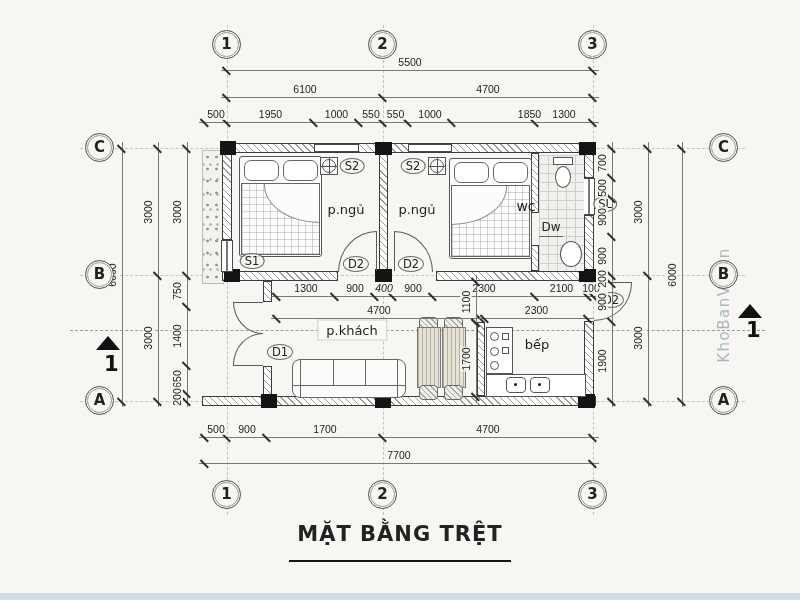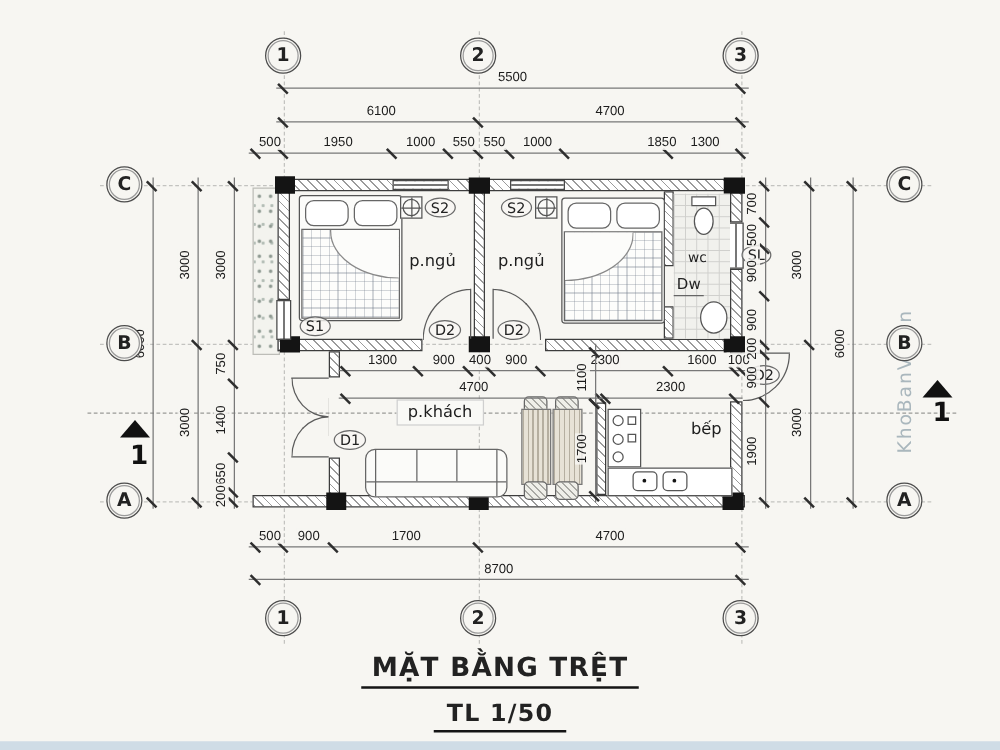--- a/index.html
+++ b/index.html
@@ -63,21 +63,21 @@
   .chair{position:absolute;box-sizing:border-box;border:1px solid #666;border-radius:4px;
      background:repeating-linear-gradient(45deg,#a9a9a4 0 1px,transparent 1px 4px),#efefe9}
   .sofa{position:absolute;box-sizing:border-box;border:1px solid #666;border-radius:8px;background:#fbfbf9}
   .line{position:absolute;background:#666}
   .tri-up{position:absolute;width:0;height:0;border-left:12px solid transparent;
           border-right:12px solid transparent;border-bottom:14px solid #111}
   .secnum{position:absolute;font:bold 21px "DejaVu Sans",sans-serif;color:#111}
   
   .titlewrap{position:absolute;left:0;width:800px;text-align:center}
   .t1{display:inline-block;font:bold 21px "DejaVu Sans",sans-serif;letter-spacing:1px;
-      border-bottom:2px solid #151515;padding:0 8px 3px}
+      border-bottom:2px solid #151515;padding:0 8px 14px}
   .t2{display:inline-block;font:bold 19px "DejaVu Sans",sans-serif;letter-spacing:1px;
       border-bottom:2px solid #151515;padding:0 10px 2px}
   .watermark{position:absolute;left:645px;top:295px;width:160px;height:20px;text-align:center;
       font:15px "DejaVu Sans",sans-serif;letter-spacing:1.5px;color:#aab7bd;transform:rotate(-90deg)}
   .footerstrip{position:absolute;left:0;top:593px;width:800px;height:7px;background:#cfdce6}
 </style>
 </head>
 <body>
 
 <div id="canvas">
@@ -185,45 +185,42 @@
   <div class="fixture" style="left:490px;top:361px;width:9px;height:9px;border-radius:50%"></div>
   <div class="fixture" style="left:486px;top:374px;width:100px;height:23px"></div>
   <div class="fixture" style="left:506px;top:377px;width:20px;height:16px;border-radius:4px"></div>
   <div class="fixture" style="left:530px;top:377px;width:20px;height:16px;border-radius:4px"></div>
   <div class="col" style="left:514px;top:383px;width:3px;height:3px;border-radius:50%"></div>
   <div class="col" style="left:538px;top:383px;width:3px;height:3px;border-radius:50%"></div>
 
   <div class="room-label" style="left:346px;top:209px">p.ngủ</div>
   <div class="room-label" style="left:417px;top:209px">p.ngủ</div>
   <div class="room-label" style="left:352px;top:330px;background:#f9f9f6;border:1px solid #cfcfcf;padding:2px 8px">p.khách</div>
-  <div class="room-label" style="left:565px;top:344px">bếp</div>
-  <div class="room-label" style="left:558px;top:206px;font-size:11px">wc</div>
+  <div class="room-label" style="left:537px;top:344px">bếp</div>
+  <div class="room-label" style="left:526px;top:206px;font-size:14px">wc</div>
 
   <div class="mark" style="left:252px;top:261px">S1</div>
   <div class="mark" style="left:352px;top:166px">S2</div>
   <div class="mark" style="left:413px;top:166px">S2</div>
   <div class="mark" style="left:356px;top:264px">D2</div>
   <div class="mark" style="left:411px;top:264px">D2</div>
   <div class="mark" style="left:280px;top:352px">D1</div>
   <div class="mark" style="left:611px;top:300px">D2</div>
   <div class="mark" style="left:605px;top:204px">SL</div>
   <div class="plainmark" style="left:551px;top:227px">Dw</div>
 
   <div class="tri-up" style="left:96px;top:336px"></div>
   <div class="secnum" style="left:104px;top:352px">1</div>
   <div class="tri-up" style="left:738px;top:304px"></div>
   <div class="secnum" style="left:746px;top:318px">1</div>
 
   <div class="watermark">KhoBanVe.vn</div>
 
   <div class="titlewrap" style="top:522px">
     <span class="t1">MẶT BẰNG TRỆT</span>
-  </div>
-  <div class="titlewrap" style="top:560px">
-    <span class="t2">TL 1/50</span>
   </div>
 
   <div class="footerstrip"></div>
 <div class="dim-line" style="left: 221px; top: 70px; width: 378px; height: 1px;"></div>
     <div class="tick" style="left: 221px; top: 69.5px;"></div>
     <div class="tick" style="left: 587px; top: 69.5px;"></div>
     <div class="dim-label" style="left: 410px; top: 62px;">5500</div>
     <div class="dim-line" style="left: 221px; top: 97px; width: 378px; height: 1px;"></div>
     <div class="tick" style="left: 221px; top: 96.5px;"></div>
     <div class="tick" style="left: 377px; top: 96.5px;"></div>
@@ -254,36 +251,36 @@
     <div class="tick" style="left: 261px; top: 436.5px;"></div>
     <div class="tick" style="left: 377px; top: 436.5px;"></div>
     <div class="tick" style="left: 587px; top: 436.5px;"></div>
     <div class="dim-label" style="left: 216px; top: 429px;">500</div>
     <div class="dim-label" style="left: 247px; top: 429px;">900</div>
     <div class="dim-label" style="left: 325px; top: 429px;">1700</div>
     <div class="dim-label" style="left: 488px; top: 429px;">4700</div>
     <div class="dim-line" style="left: 199px; top: 463px; width: 400px; height: 1px;"></div>
     <div class="tick" style="left: 199px; top: 462.5px;"></div>
     <div class="tick" style="left: 587px; top: 462.5px;"></div>
-    <div class="dim-label" style="left: 399px; top: 455px;">8700</div>
+    <div class="dim-label" style="left: 399px; top: 455px;">7700</div>
     <div class="dim-line" style="left: 271px; top: 296px; width: 329px; height: 1px;"></div>
     <div class="tick" style="left: 271px; top: 295.5px;"></div>
     <div class="tick" style="left: 329px; top: 295.5px;"></div>
     <div class="tick" style="left: 369px; top: 295.5px;"></div>
     <div class="tick" style="left: 387px; top: 295.5px;"></div>
     <div class="tick" style="left: 427px; top: 295.5px;"></div>
     <div class="tick" style="left: 529px; top: 295.5px;"></div>
     <div class="tick" style="left: 582px; top: 295.5px;"></div>
     <div class="tick" style="left: 588px; top: 295.5px;"></div>
     <div class="dim-label" style="left: 306px; top: 288px;">1300</div>
     <div class="dim-label" style="left: 355px; top: 288px;">900</div>
-    <div class="dim-label" style="left: 384px; top: 288px;">400</div>
+    <div class="dim-label" style="left: 384px; top: 288px; font-style: italic;">400</div>
     <div class="dim-label" style="left: 413px; top: 288px;">900</div>
     <div class="dim-label" style="left: 484px; top: 288px;">2300</div>
-    <div class="dim-label" style="left: 561.5px; top: 288px;">1600</div>
+    <div class="dim-label" style="left: 561.5px; top: 288px;">2100</div>
     <div class="dim-label" style="left: 591px; top: 288px;">100</div>
     <div class="dim-line" style="left: 271px; top: 318px; width: 216px; height: 1px;"></div>
     <div class="tick" style="left: 271px; top: 317.5px;"></div>
     <div class="tick" style="left: 475px; top: 317.5px;"></div>
     <div class="dim-label" style="left: 379px; top: 310px;">4700</div>
     <div class="dim-line" style="left: 479px; top: 318px; width: 115px; height: 1px;"></div>
     <div class="tick" style="left: 479px; top: 317.5px;"></div>
     <div class="tick" style="left: 582px; top: 317.5px;"></div>
     <div class="dim-label" style="left: 536.5px; top: 310px;">2300</div>
     <div class="dim-line" style="left: 122px; top: 142px; width: 1px; height: 265px;"></div>

